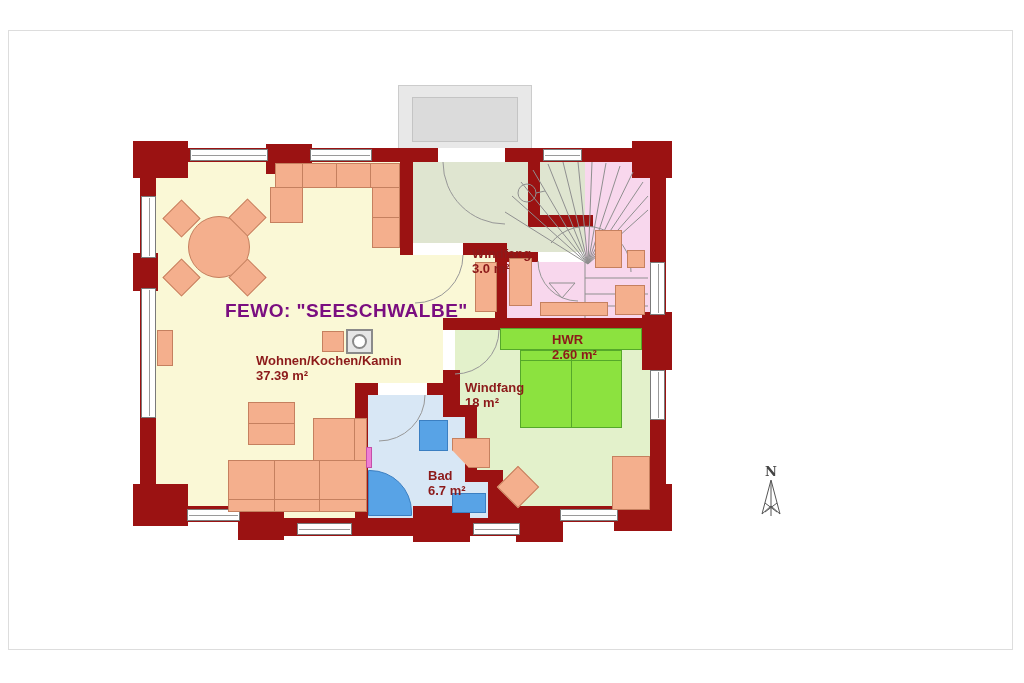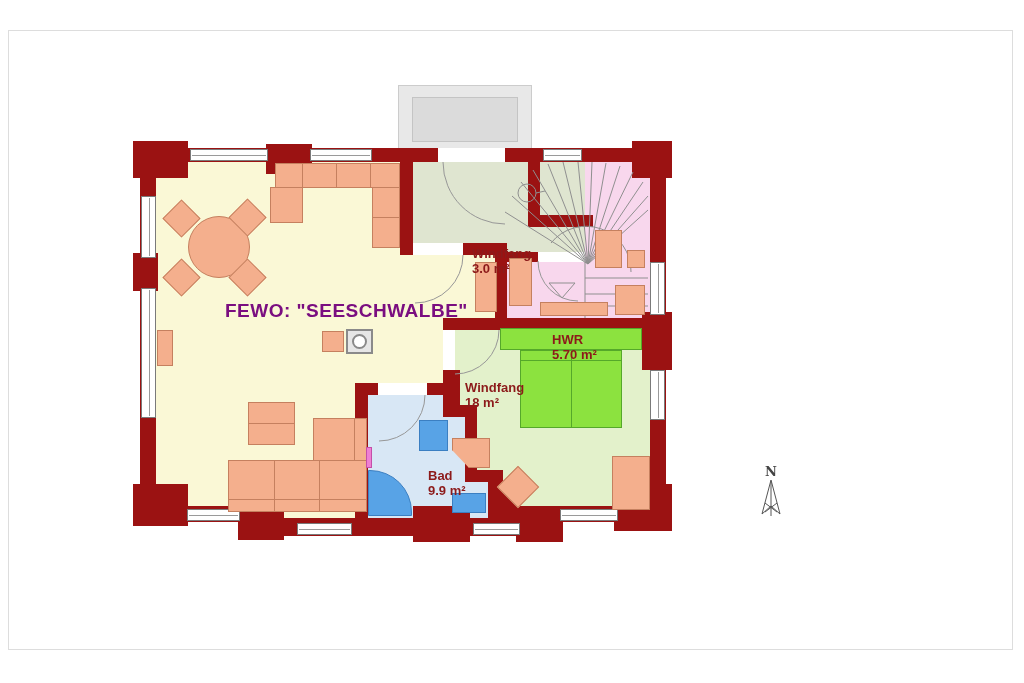--- a/index.html
+++ b/index.html
@@ -178,31 +178,35 @@
     </g>
     <g stroke="#555" stroke-width="1" fill="none">
       <path d="M771 481 L771 516"></path>
       <path d="M771 480 L762 514 L771 506 L780 514 Z"></path>
       <path d="M765 512 L777 503 M765 503 L777 512"></path>
     </g>
   </svg>
 
   <div class="abs title" style="left:225px;top:300px;">FEWO: "SEESCHWALBE"</div>
 
+  <div class="abs lbl" style="left:256px;top:353px;">
+    <div>Wohnen/Kochen/Kamin</div>
+    <div>37.39 m²</div>
+  </div>
   <div class="abs lbl" style="left:472px;top:202px;margin-top:44px;">
     <div>Windfang</div>
     <div>3.0 m²</div>
   </div>
   <div class="abs lbl" style="left:552px;top:286px;margin-top:46px;">
     <div>HWR</div>
-    <div>5.70 m²</div>
+    <div>2.60 m²</div>
   </div>
   <div class="abs lbl" style="left:465px;top:380px;">
     <div>Windfang</div>
     <div>18 m²</div>
   </div>
   <div class="abs lbl" style="left:428px;top:468px;">
     <div>Bad</div>
-    <div>9.9 m²</div>
+    <div>6.7 m²</div>
   </div>
 
   <div class="abs compass-n" style="left:765px;top:464px;">N</div>
 </div>
 
 </body></html>

